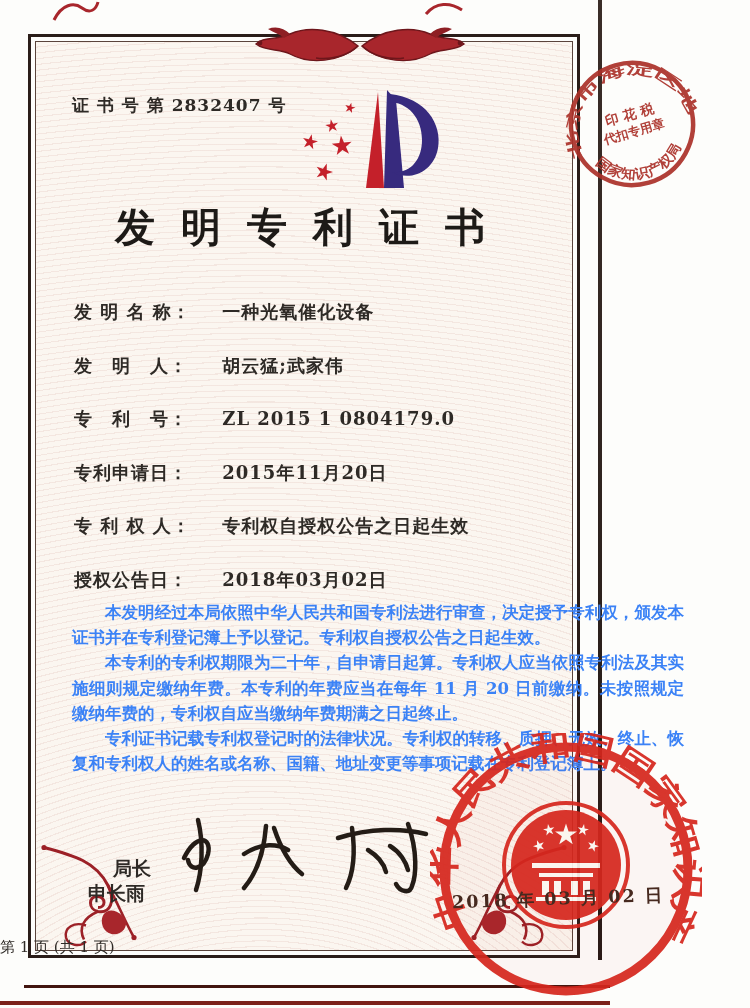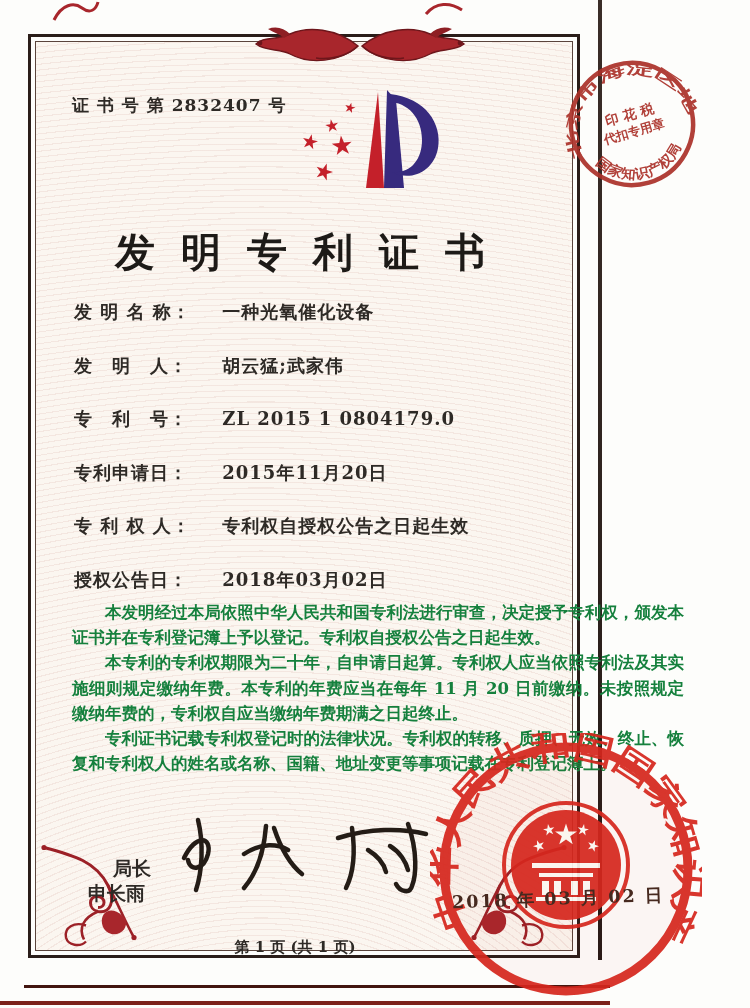--- a/index.html
+++ b/index.html
@@ -30,45 +30,45 @@
   .content{position:absolute;left:0;top:0;width:610px;height:1008px;}
 
   .cert-no{position:absolute;left:72px;top:94px;font-size:17px;font-weight:700;letter-spacing:1px;}
 
   .logo{position:absolute;left:292px;top:86px;width:166px;height:108px;}
 
   .tax-stamp{position:absolute;left:556px;top:48px;width:152px;height:152px;transform:rotate(-16deg);opacity:.92;}
 
   .title{
     position:absolute;left:0;right:10px;top:200px;text-align:center;
-    font-size:40px;font-weight:700;letter-spacing:26px;padding-left:26px;color:#1d1a17;margin-top:25px;
+    font-size:40px;font-weight:700;letter-spacing:26px;padding-left:26px;color:#1d1a17;
   }
 
   .fields{position:absolute;left:74px;top:300px;width:600px;}
   .field-row{height:53.5px;font-size:18px;font-weight:700;white-space:nowrap;}
   .field-label{display:inline-block;min-width:142px;letter-spacing:1px;}
   .field-value{letter-spacing:1px;}
 
   .body-text{
     position:absolute;left:72px;top:600px;width:612px;
-    font-size:16.5px;line-height:1.53;font-weight:600;text-align:justify;color:#15803d;
+    font-size:16.5px;line-height:1.53;font-weight:600;text-align:justify;color:#3b82f6;
   }
   .body-text p{margin:0;text-indent:2em;}
 
   .sig-title{position:absolute;left:88px;top:856px;font-size:19px;font-weight:700;margin-left:25px;}
   .sig-name{position:absolute;left:88px;top:881px;font-size:19px;font-weight:700;}
   .sig-script{position:absolute;left:170px;top:800px;width:270px;height:100px;}
 
   .cnipa-seal{position:absolute;left:430px;top:733px;width:272px;height:272px;opacity:.93;}
   .seal-date{
     position:absolute;left:452px;top:886px;width:240px;font-size:17.5px;font-weight:700;
     color:#46291f;letter-spacing:2px;transform:rotate(-2deg);white-space:nowrap;
   }
 
-  .footer{position:absolute;left:0;right:20px;top:938px;text-align:center;font-size:15px;font-weight:700;}
+  .footer{position:absolute;left:0;right:20px;top:938px;text-align:left;font-size:15px;font-weight:400;}
 
   .top-ornament{position:absolute;left:228px;top:14px;width:268px;height:48px;}
   .top-frag-left{position:absolute;left:52px;top:0;width:48px;height:22px;}
   .top-frag-right{position:absolute;left:424px;top:0;width:40px;height:16px;}
   .corner-bl{position:absolute;left:36px;bottom:56px;width:110px;height:115px;}
   .corner-br{position:absolute;right:38px;bottom:56px;width:110px;height:115px;transform:scaleX(-1);}
 </style>
 </head>
 <body>
 

